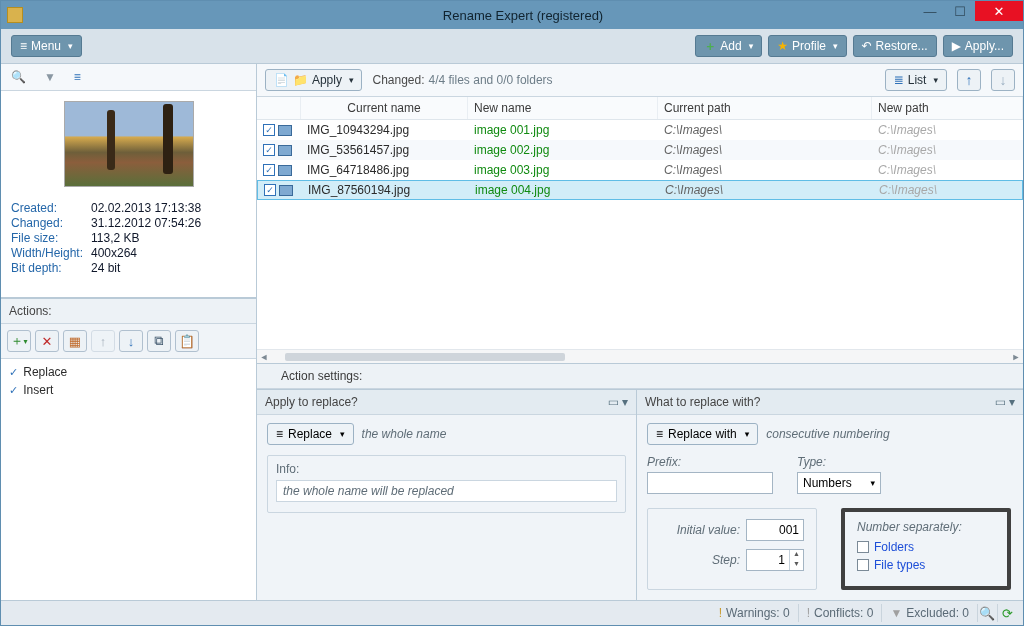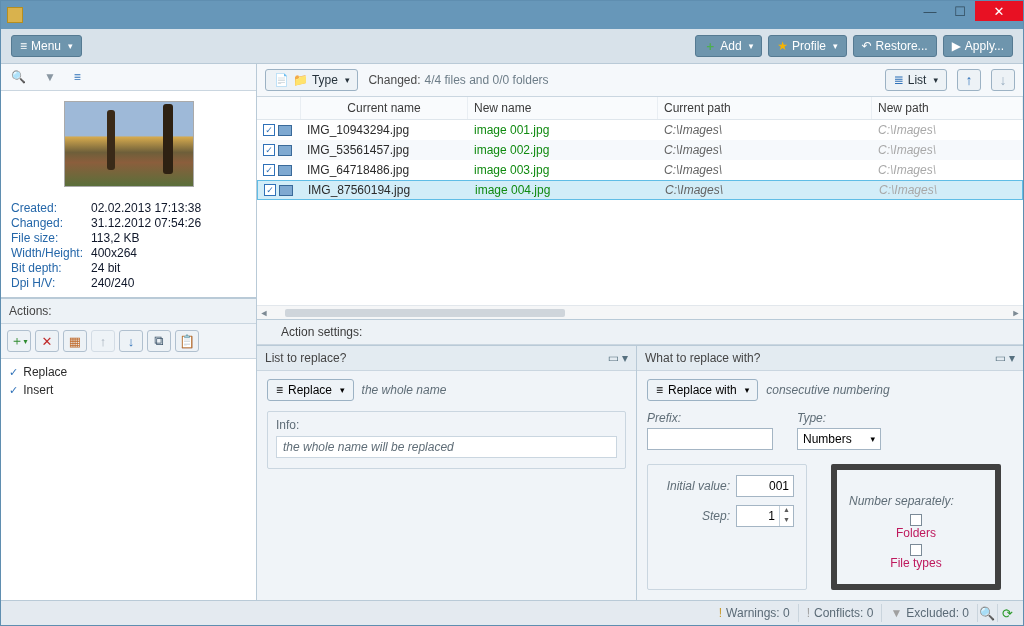--- a/index.html
+++ b/index.html
@@ -90,42 +90,43 @@
 .info-label { color: #5f6d77; margin-bottom: 4px; }
 .info-text { color: #5f6d77; font-style: italic; background: #fff; border: 1px solid #cad6e0; padding: 3px 6px; }
 .replace-fields { display: flex; gap: 24px; margin-bottom: 4px; }
 .field { display: flex; flex-direction: column; gap: 3px; }
 .field label { color: #5f6d77; font-style: italic; }
 .text-input { border: 1px solid #a4b5c4; padding: 3px 5px; background: #fff; height: 22px; }
 .text-input.small { width: 126px; }
 .select-input { border: 1px solid #a4b5c4; padding: 3px 5px; background: #fff; height: 22px; display: flex; align-items: center; justify-content: space-between; }
 .num-group { display: flex; gap: 24px; }
 .num-box { border: 1px solid #cad6e0; border-radius: 2px; padding: 10px 12px; display: flex; flex-direction: column; gap: 8px; }
-.num-row { display: flex; align-items: center; gap: 6px; justify-content: space-between; }
+.num-row { display: flex; align-items: center; gap: 6px; justify-content: space-between; margin-left: 10px; }
 .num-row label { color: #5f6d77; font-style: italic; width: 70px; text-align: right; }
 .spinner { border: 1px solid #a4b5c4; height: 22px; width: 58px; display: flex; align-items: center; background: #fff; }
 .spinner span { flex: 1; text-align: right; padding-right: 4px; }
 .spinner .spins { width: 14px; display: flex; flex-direction: column; border-left: 1px solid #c4d0da; }
 .spinner .spins div { height: 10px; font-size: 7px; text-align: center; color: #5a5a5a; }
-.sep-box { border: 6px solid #404040; border-radius: 2px; padding: 24px 12px 10px; width: 170px; }
+.sep-box { border: 4px solid #404040; border-radius: 2px; padding: 8px 12px 10px; width: 170px; }
 .sep-box .hdr { color: #5f6d77; font-style: italic; margin-bottom: 6px; }
-.chkrow { display: flex; align-items: center; margin-bottom: 4px; color: #be185d; flex-direction: column; }
+.chkrow { display: flex; align-items: center; gap: 5px; margin-bottom: 4px; color: #1d4ed8; }
 .chkbox { width: 12px; height: 12px; border: 1px solid #7b8a97; background: #fff; display: inline-block; }
 
 .statusbar { height: 25px; background: #e4eaf0; border-top: 1px solid #b9cad7; display: flex; align-items: center; justify-content: flex-end; gap: 0; padding: 0 6px; color: #5a6a76; }
 .status-item { display: flex; align-items: center; gap: 4px; padding: 0 8px; border-left: 1px solid #c9d4dd; height: 18px; }
 .status-item:first-child { border-left: none; }
 .sbtn { width: 20px; height: 18px; display: inline-flex; align-items: center; justify-content: center; border-left: 1px solid #c9d4dd; color: #3982c2; font-size: 13px; }
 .sbtn.green { color: #2a9a2a; }
 </style>
 </head>
 <body>
 
 <div class="titlebar">
   <div class="title-icon"></div>
+  <div class="title-text">Rename Expert (registered)</div>
   <div class="win-btns">
     <div class="win-btn">—</div>
     <div class="win-btn">☐</div>
     <div class="win-btn close">✕</div>
   </div>
 </div>
 
 <div class="toolbar-top">
   <div class="btn dark">
     <span>≡</span>
@@ -178,24 +179,20 @@
             <span class="meta-label">File size:</span>
             <span class="meta-val">113,2 KB</span>
           </div>
         <div class="meta-row">
             <span class="meta-label">Width/Height:</span>
             <span class="meta-val">400x264</span>
           </div>
         <div class="meta-row">
             <span class="meta-label">Bit depth:</span>
             <span class="meta-val">24 bit</span>
-          </div>
-        <div class="meta-row">
-            <span class="meta-label">Dpi H/V:</span>
-            <span class="meta-val">240/240</span>
           </div>
       </div>
     </div>
     <div class="actions-header">Actions:</div>
     <div class="actions-toolbar">
       <div class="iconbtn green">＋<span style="font-size:8px">▾</span></div>
       <div class="iconbtn red">✕</div>
       <div class="iconbtn" style="color:#c06a2a">▦</div>
       <div class="iconbtn disabled">↑</div>
       <div class="iconbtn blue">↓</div>
@@ -212,21 +209,21 @@
         <span>Insert</span>
       </div>
     </div>
   </div>
 
   <div class="right-col">
     <div class="r-toolbar">
       <div class="btn">
         <span>📄</span>
         <span style="color:#d79a2b">📁</span>
-        <span>Type</span>
+        <span>Apply</span>
         <span class="caret">▾</span>
       </div>
       <div class="changed">
         <strong>Changed:</strong><span>4/4 files and 0/0 folders</span>
       </div>
       <div class="spacer"></div>
       <div class="btn">
         <span style="color:#2f71b8">≣</span>
         <span>List</span>
         <span class="caret">▾</span>
@@ -290,21 +287,21 @@
         <div class="thumb-bar"></div>
         <div class="spacer"></div>
         <div class="arrow">►</div>
       </div>
     </div>
 
     <div class="panel-header">Action settings:</div>
     <div class="bottom-panels">
       <div class="settings-col left">
         <div class="settings-sub">
-          <span>List to replace?</span>
+          <span>Apply to replace?</span>
           <span class="winicons">
               <span>▭</span>
               <span>▾</span>
             </span>
         </div>
         <div class="settings-body">
           <div class="dropdown-row">
             <div class="dd-btn">
               <span>≡</span>
               <span>Replace</span>

